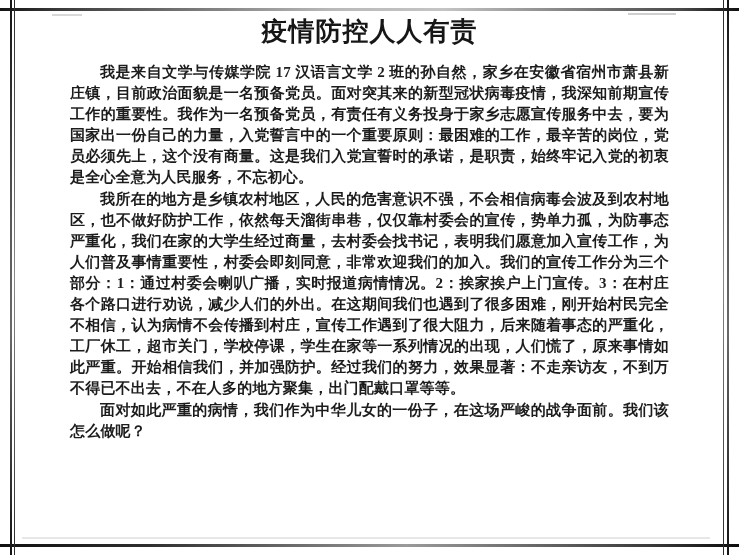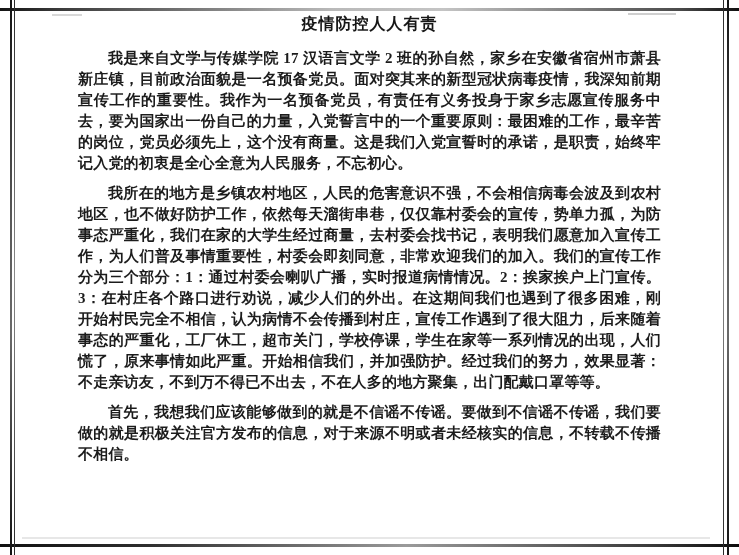--- a/index.html
+++ b/index.html
@@ -55,27 +55,27 @@
   
   .content {
     position: absolute;
     left: 69px; top: 14px;
     width: 601px;
     color: #1c1c1c;
   }
   .doc-title {
     margin: 0 0 13px 0;
     text-align: center;
-    font-size: 16px;
+    font-size: 26px;
     font-weight: 700;
     letter-spacing: 1px;
     color: #161616;
   }
   .para {
-    margin: 9px;
+    margin: 1px;
     font-size: 15px;
     line-height: 21px;
     font-weight: 700;
     text-indent: 2em;
     text-align: justify;
     text-align-last: left;
     letter-spacing: 0.2px;
     color: #1c1c1c;
   }
 </style>
@@ -91,16 +91,16 @@
   <div class="frame-right-outer"></div>
   <div class="frame-right-inner"></div>
   <div class="artifact-top-left"></div>
   <div class="artifact-top-right"></div>
   <div class="artifact-bottom"></div>
 
   <div class="content">
     <h1 class="doc-title">疫情防控人人有责</h1>
     <p class="para">我是来自文学与传媒学院 17 汉语言文学 2 班的孙自然，家乡在安徽省宿州市萧县新庄镇，目前政治面貌是一名预备党员。面对突其来的新型冠状病毒疫情，我深知前期宣传工作的重要性。我作为一名预备党员，有责任有义务投身于家乡志愿宣传服务中去，要为国家出一份自己的力量，入党誓言中的一个重要原则：最困难的工作，最辛苦的岗位，党员必须先上，这个没有商量。这是我们入党宣誓时的承诺，是职责，始终牢记入党的初衷是全心全意为人民服务，不忘初心。</p>
     <p class="para">我所在的地方是乡镇农村地区，人民的危害意识不强，不会相信病毒会波及到农村地区，也不做好防护工作，依然每天溜街串巷，仅仅靠村委会的宣传，势单力孤，为防事态严重化，我们在家的大学生经过商量，去村委会找书记，表明我们愿意加入宣传工作，为人们普及事情重要性，村委会即刻同意，非常欢迎我们的加入。我们的宣传工作分为三个部分：1：通过村委会喇叭广播，实时报道病情情况。2：挨家挨户上门宣传。3：在村庄各个路口进行劝说，减少人们的外出。在这期间我们也遇到了很多困难，刚开始村民完全不相信，认为病情不会传播到村庄，宣传工作遇到了很大阻力，后来随着事态的严重化，工厂休工，超市关门，学校停课，学生在家等一系列情况的出现，人们慌了，原来事情如此严重。开始相信我们，并加强防护。经过我们的努力，效果显著：不走亲访友，不到万不得已不出去，不在人多的地方聚集，出门配戴口罩等等。</p>
-    <p class="para">首先，我想我们应该能够做到的就是不信谣不传谣。要做到不信谣不传谣，我们要做的就是积极关注官方发布的信息，对于来源不明或者未经核实的信息，不转载不传播不相信。</p>
+    <p class="para">面对如此严重的病情，我们作为中华儿女的一份子，在这场严峻的战争面前。我们该怎么做呢？</p>
   </div>
 
 </div>
 
 </body></html>

